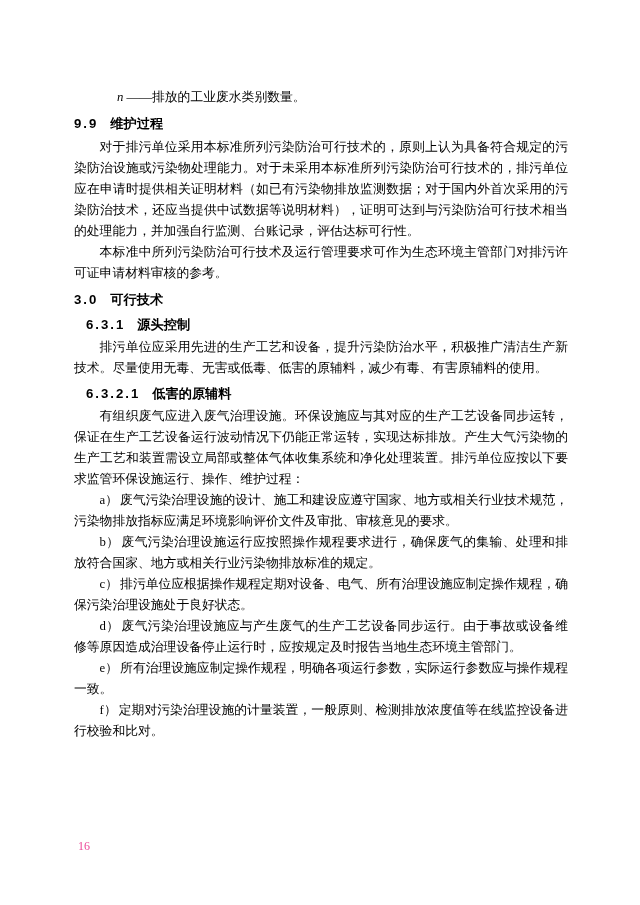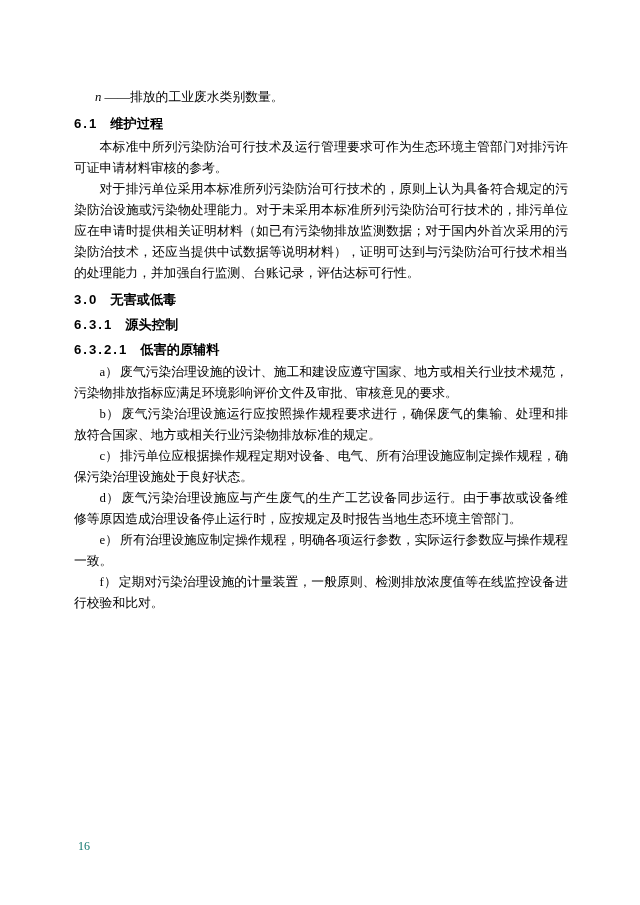--- a/index.html
+++ b/index.html
@@ -18,85 +18,87 @@
     padding: 74px 72px 0 74px;
     font-family: "Liberation Serif", "DejaVu Serif", serif;
     font-size: 12.8px;
     line-height: 21px;
   }
   .content {
     width: 494px;
   }
   
   .var-note {
-    margin-left: 21px;
+    margin-left: 43px;
     margin-bottom: 0;
   }
   .var-symbol {
     font-style: italic;
     font-family: "Liberation Serif", "DejaVu Serif", serif;
     margin-right: 3px;
   }
   
   .h1, .h2, .h3, .h4 {
     font-family: "Liberation Sans", "DejaVu Sans", sans-serif;
     font-weight: bold;
     font-size: 13.2px;
     line-height: 21px;
   }
   .h1 { margin: 12px 0 6px 0; }
   .h2 { margin: 5px 0 3px 0; }
-  .h3, .h4 { margin: 4px 0 2px 0; }
+  .h3, .h4 { margin: 4px 0 2px 12px; }
   .h-num {
     letter-spacing: 2px;
     margin-right: 12px;
   }
   .h1 .h-num { margin-right: 14px; }
   
   .p, .li {
     margin: 0;
     text-align: justify;
     text-indent: 2em;
   }
   .li-marker {
     margin-right: 2px;
   }
   .page-number {
     position: absolute;
     left: 78px;
     top: 836px;
     font-family: "Liberation Serif", "DejaVu Serif", serif;
     font-size: 12px;
-    color: #0f766e;
+    color: #ec4899;
   }
 </style>
 </head>
 <body>
 
 <div class="page">
   <div class="content">
 
     <p class="var-note"><span class="var-symbol">n</span><span>——排放的工业废水类别数量。</span></p>
 
 
-    <p class="h2"><span class="h-num">6.1</span><span>维护过程</span></p>
+    <p class="h2"><span class="h-num">9.9</span><span>维护过程</span></p>
 
+    <p class="p">对于排污单位采用本标准所列污染防治可行技术的，原则上认为具备符合规定的污染防治设施或污染物处理能力。对于未采用本标准所列污染防治可行技术的，排污单位应在申请时提供相关证明材料（如已有污染物排放监测数据；对于国内外首次采用的污染防治技术，还应当提供中试数据等说明材料），证明可达到与污染防治可行技术相当的处理能力，并加强自行监测、台账记录，评估达标可行性。</p>
     <p class="p">本标准中所列污染防治可行技术及运行管理要求可作为生态环境主管部门对排污许可证申请材料审核的参考。</p>
-    <p class="p">对于排污单位采用本标准所列污染防治可行技术的，原则上认为具备符合规定的污染防治设施或污染物处理能力。对于未采用本标准所列污染防治可行技术的，排污单位应在申请时提供相关证明材料（如已有污染物排放监测数据；对于国内外首次采用的污染防治技术，还应当提供中试数据等说明材料），证明可达到与污染防治可行技术相当的处理能力，并加强自行监测、台账记录，评估达标可行性。</p>
 
-    <p class="h2"><span class="h-num">3.0</span><span>无害或低毒</span></p>
+    <p class="h2"><span class="h-num">3.0</span><span>可行技术</span></p>
 
 
 
     <p class="h3"><span class="h-num">6.3.1</span><span>源头控制</span></p>
 
+    <p class="p">排污单位应采用先进的生产工艺和设备，提升污染防治水平，积极推广清洁生产新技术。尽量使用无毒、无害或低毒、低害的原辅料，减少有毒、有害原辅料的使用。</p>
 
 
     <p class="h4"><span class="h-num">6.3.2.1</span><span>低害的原辅料</span></p>
 
+    <p class="p">有组织废气应进入废气治理设施。环保设施应与其对应的生产工艺设备同步运转，保证在生产工艺设备运行波动情况下仍能正常运转，实现达标排放。产生大气污染物的生产工艺和装置需设立局部或整体气体收集系统和净化处理装置。排污单位应按以下要求监管环保设施运行、操作、维护过程：</p>
 
     <p class="li"><span class="li-marker">a）</span><span>废气污染治理设施的设计、施工和建设应遵守国家、地方或相关行业技术规范，污染物排放指标应满足环境影响评价文件及审批、审核意见的要求。</span></p>
 
     <p class="li"><span class="li-marker">b）</span><span>废气污染治理设施运行应按照操作规程要求进行，确保废气的集输、处理和排放符合国家、地方或相关行业污染物排放标准的规定。</span></p>
 
     <p class="li"><span class="li-marker">c）</span><span>排污单位应根据操作规程定期对设备、电气、所有治理设施应制定操作规程，确保污染治理设施处于良好状态。</span></p>
 
     <p class="li"><span class="li-marker">d）</span><span>废气污染治理设施应与产生废气的生产工艺设备同步运行。由于事故或设备维修等原因造成治理设备停止运行时，应按规定及时报告当地生态环境主管部门。</span></p>
 
     <p class="li"><span class="li-marker">e）</span><span>所有治理设施应制定操作规程，明确各项运行参数，实际运行参数应与操作规程一致。</span></p>

